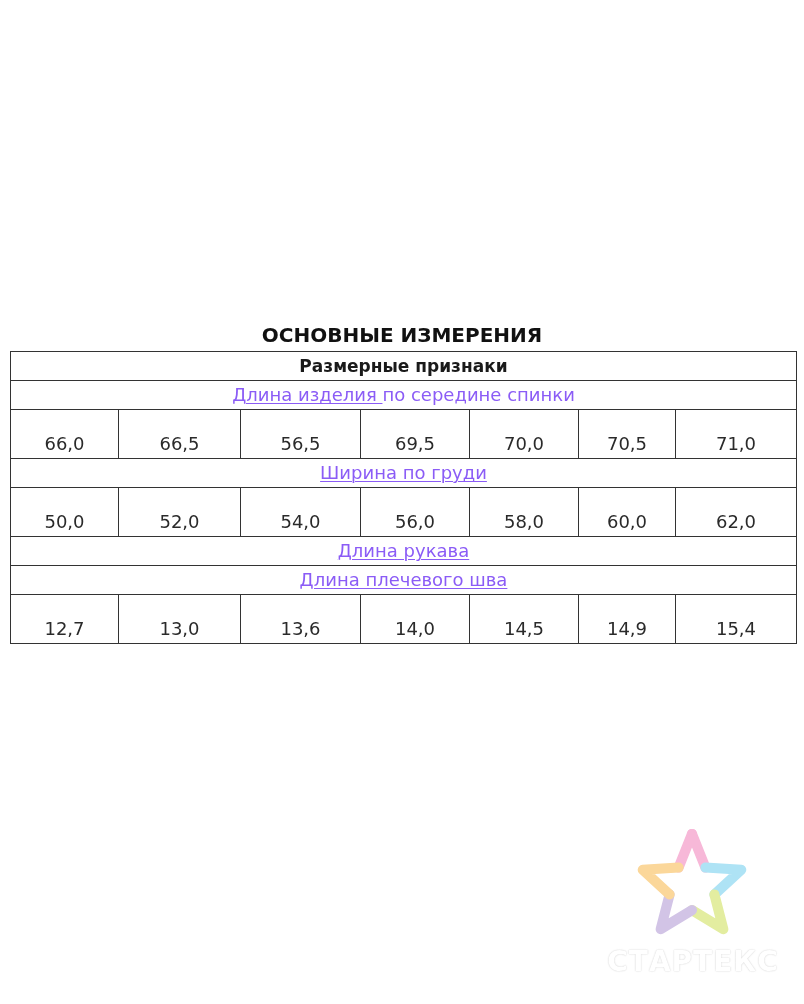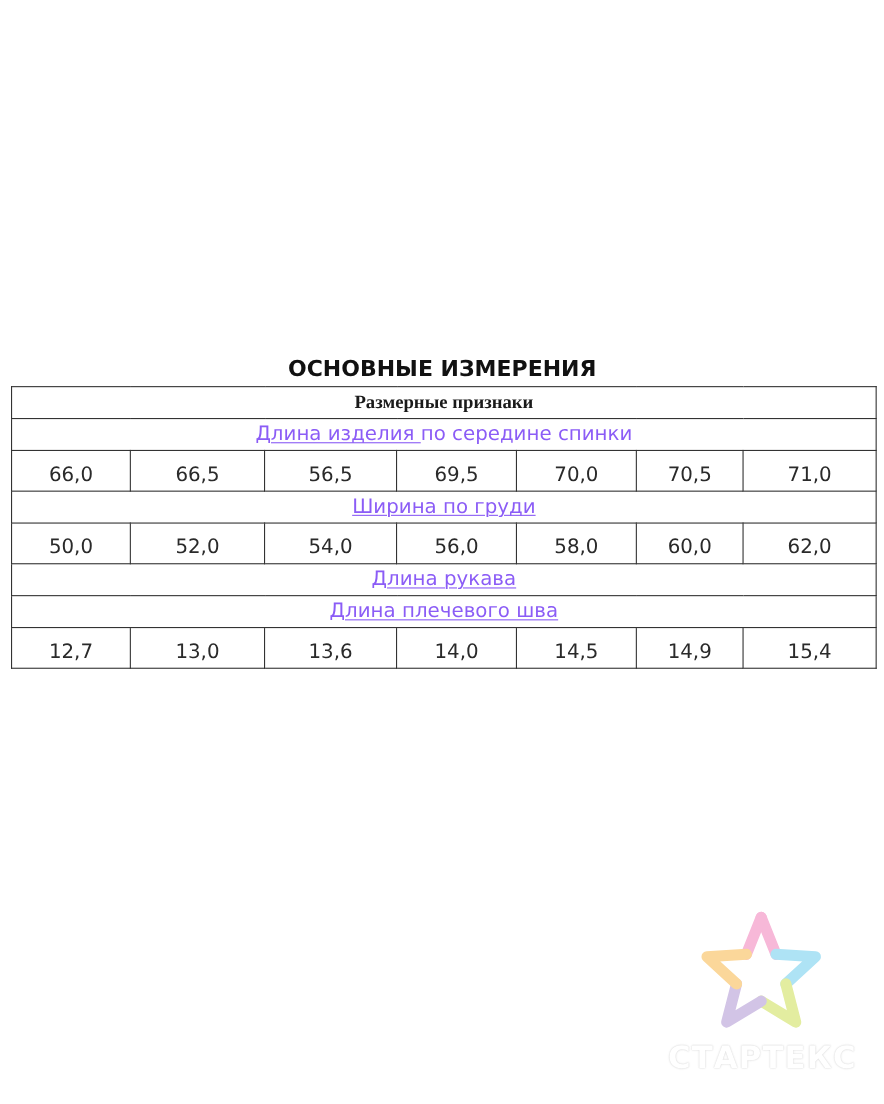--- a/index.html
+++ b/index.html
@@ -51,35 +51,34 @@
     .size-table tr.row-span td {
       height: 28px;
       font-size: 18px;
       line-height: 28px;
       color: #8b5cf6;
     }
     .size-table tr.row-head td {
       font-weight: bold;
       font-size: 17px;
       color: #1a1a1a;
-      font-family: Liberation Serif, serif;
     }
     .size-table tr.row-header td {
       height: 28px;
       font-size: 18px;
       font-weight: bold;
       line-height: 28px;
       color: #1a1a1a;
     }
     .size-table tr.row-data td {
       height: 28px;
       font-size: 18px;
       line-height: 28px;
       color: #2a2a2a;
-      padding-top: 8px;
+      padding-top: 20px;
       margin-left: 32px;
     }
     .u { text-decoration: underline; text-underline-offset: 2px; text-decoration-thickness: 1.2px; }
 
     
     .watermark {
       position: absolute;
       left: 598px;
       top: 825px;
       width: 190px;

